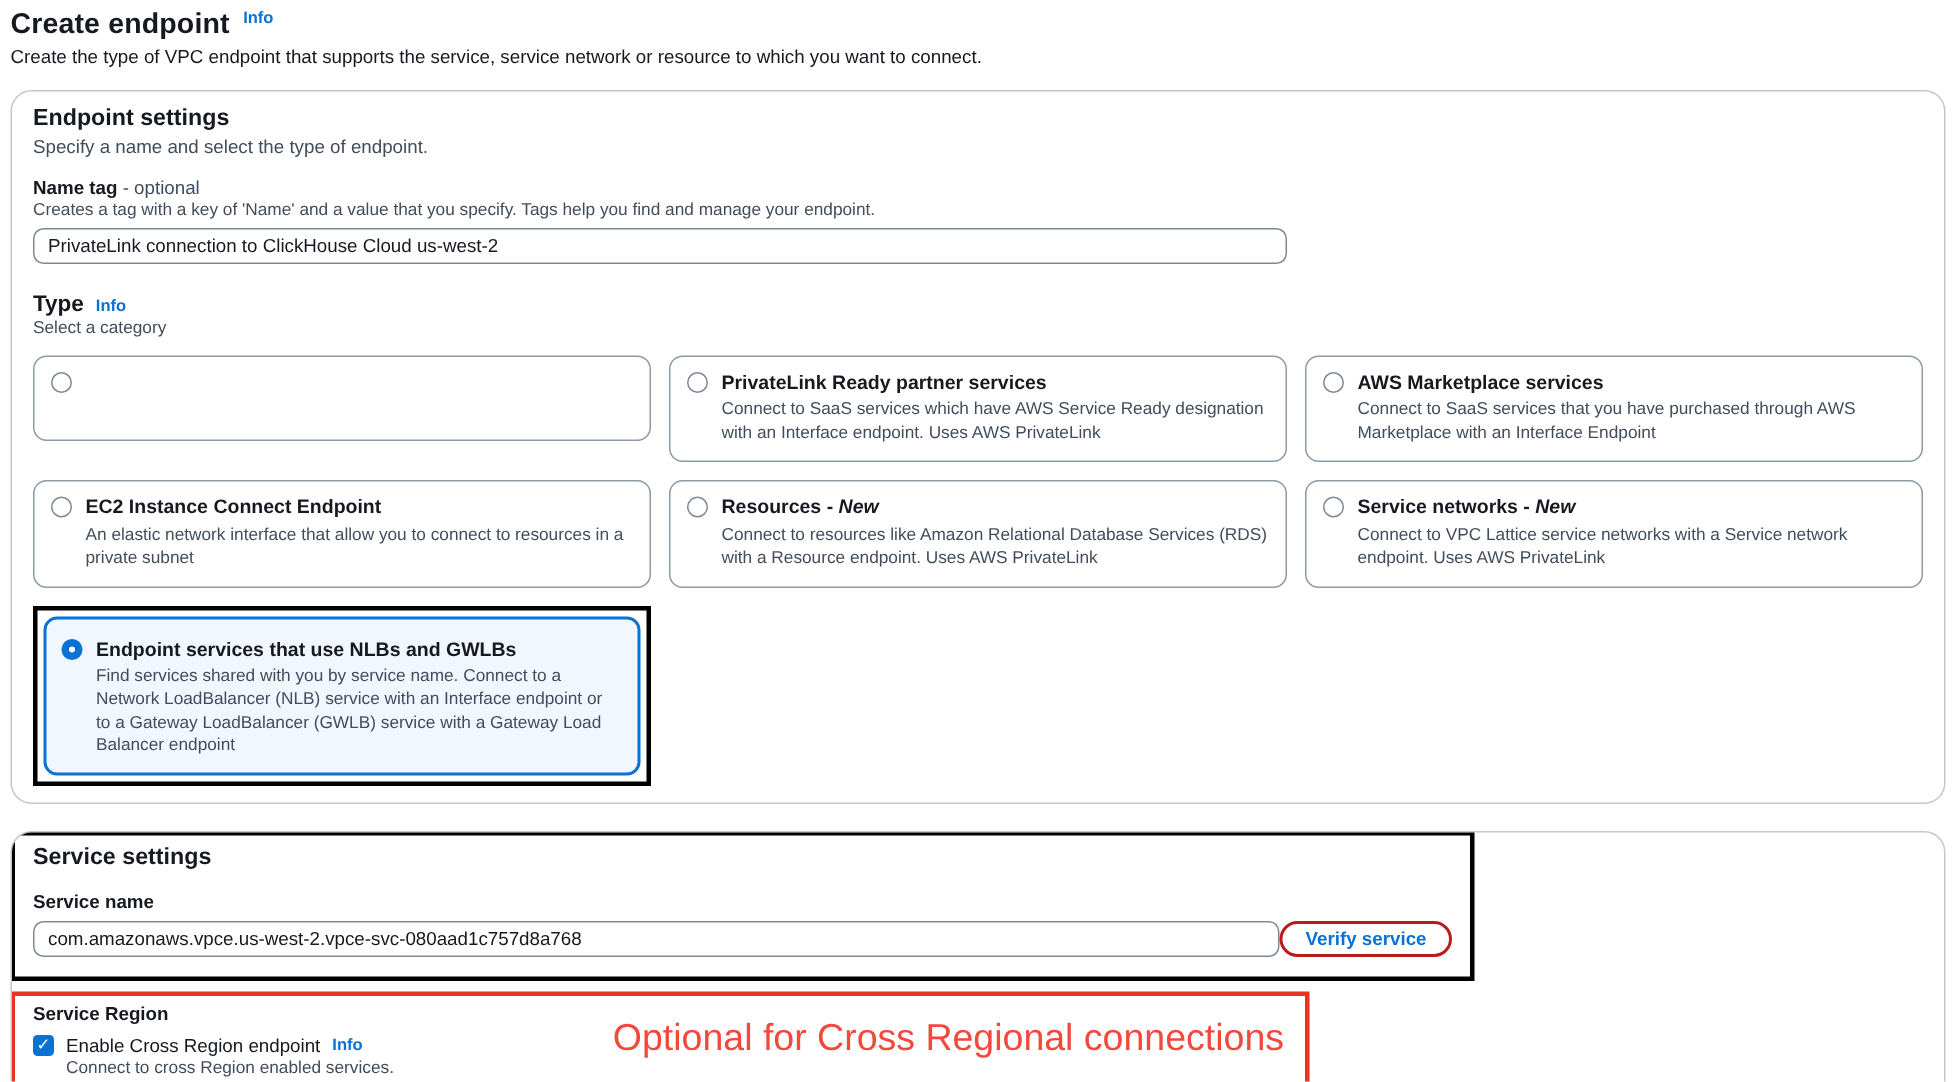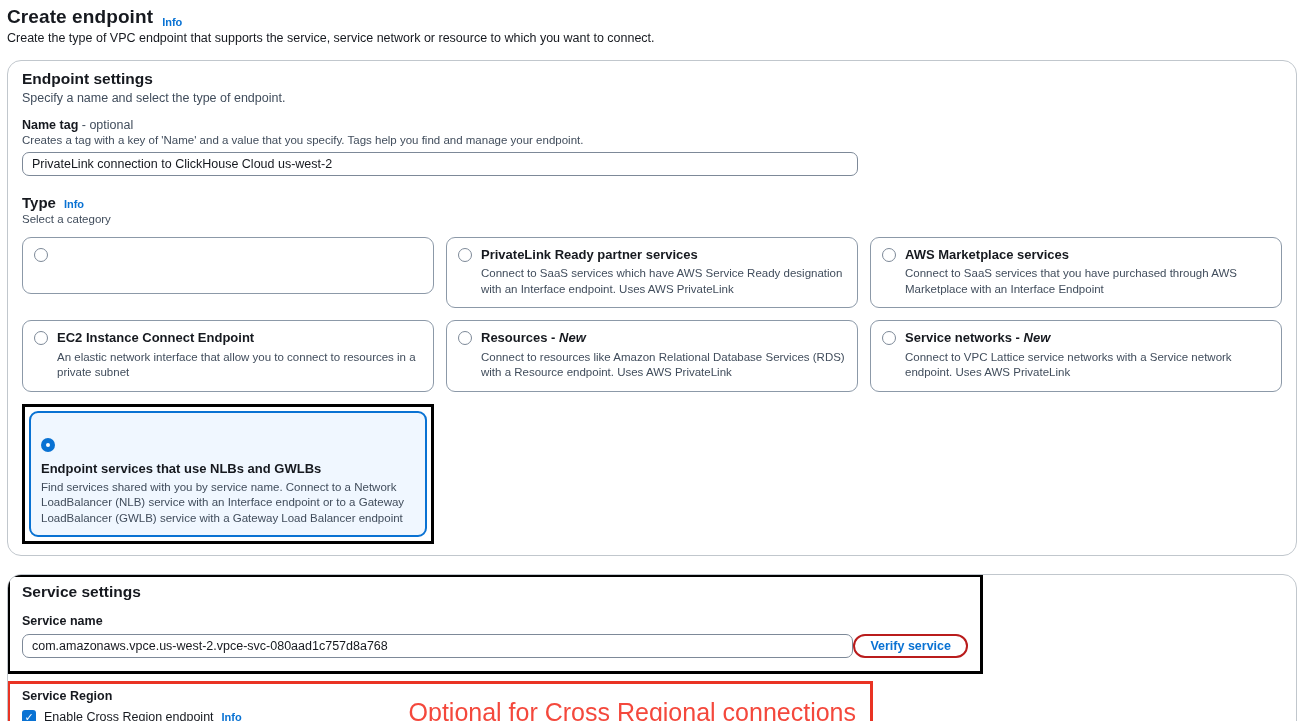--- a/index.html
+++ b/index.html
@@ -5,21 +5,21 @@
   * { box-sizing: border-box; margin: 0; padding: 0; }
   html, body { width: 1304px; height: 721px; background: #fff; }
   body {
     font-family: "Liberation Sans", sans-serif;
     color: #16191f;
     font-size: 12.5px;
   }
   .page { padding: 4px 7px 0 7px; }
 
   
-  .title-row { display: flex; align-items: flex-end; gap: 9px; margin: 2px 0 3px 0; }
+  .title-row { display: flex; align-items: flex-start; gap: 9px; margin: 2px 0 3px 0; }
   .page-title { font-size: 19px; font-weight: 700; letter-spacing: 0.1px; }
   .info-link { color: #0972d3; font-size: 11px; font-weight: 700; text-decoration: none; cursor: pointer; }
   .page-desc { font-size: 12.5px; color: #16191f; margin-bottom: 15px; }
 
   
   .card {
     border: 1px solid #c1c7cd;
     border-radius: 14px;
     background: #fff;
     overflow: hidden;
@@ -84,22 +84,21 @@
   .tile-desc { font-size: 11.5px; color: #414d5c; line-height: 1.35; margin-top: 3px; }
 
   .selected-annotation {
     grid-column: 1 / 2;
     border: 3px solid #000;
     padding: 4px;
   }
   .tile.selected {
     border: 2px solid #0972d3;
     background: #f0f7ff;
-    padding: 24px 11px 9px 10px;
-    flex-direction: column;
+    padding: 12px 11px 9px 10px;
   }
   .tile.selected .radio {
     border: none;
     background: #0972d3;
   }
   .tile.selected .radio::after {
     content: "";
     position: absolute;
     left: 5px; top: 5px;
     width: 4px; height: 4px;
@@ -269,18 +268,19 @@
       </div>
     </div>
 
     <div class="red-box">
       <div class="field-label" style="margin-top:0;">Service Region</div>
       <div class="checkbox-row">
         <span class="checkbox">✓</span>
         <span class="checkbox-label">Enable Cross Region endpoint</span>
         <a class="info-link">Info</a>
       </div>
+      <div class="checkbox-help">Connect to cross Region enabled services.</div>
       <div class="annotation-text">Optional for Cross Regional connections</div>
 
     </div>
 
   </div>
 </div>
 
 </body></html>

